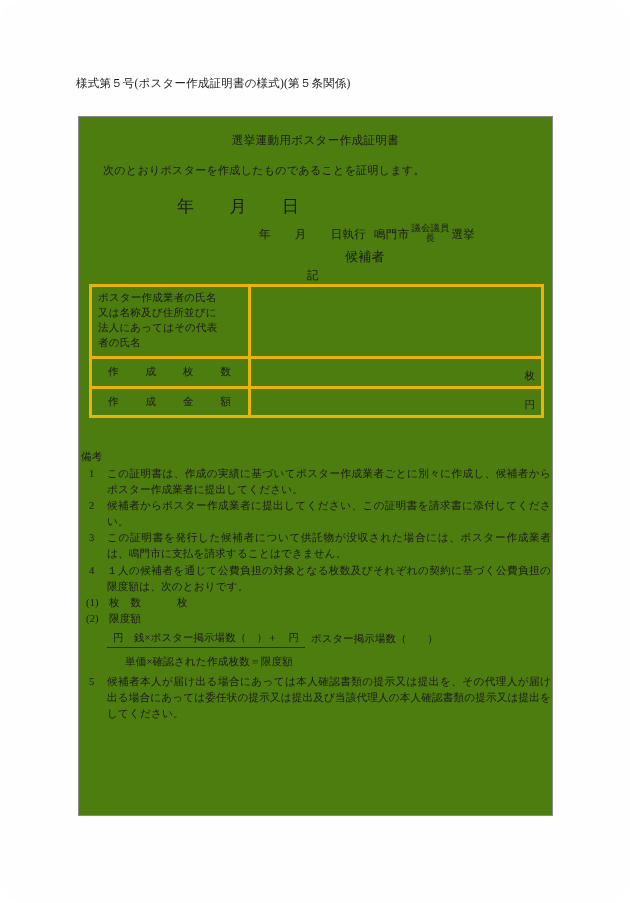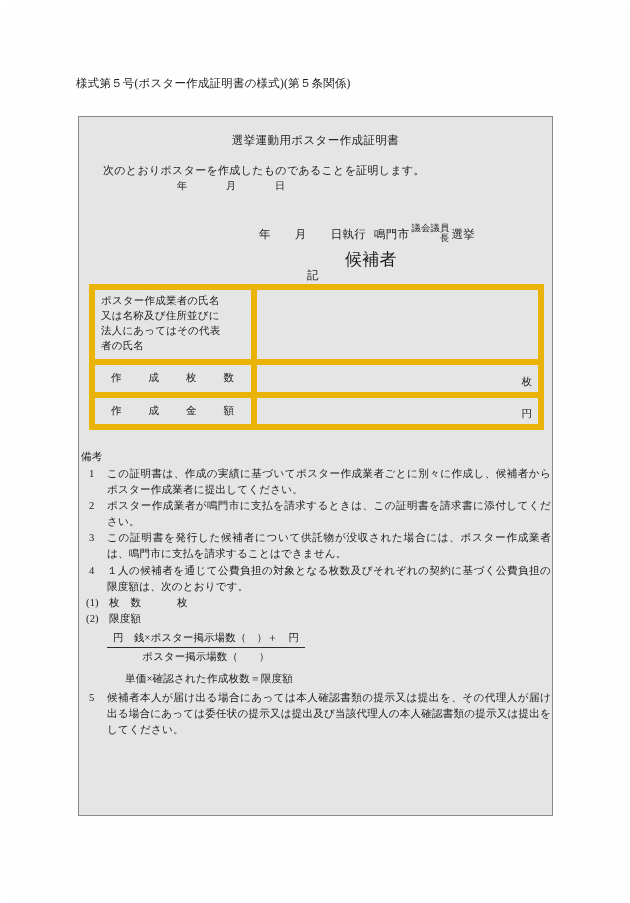--- a/index.html
+++ b/index.html
@@ -35,21 +35,21 @@
 
   
   .frame {
     position: absolute;
     left: 78px;
     top: 116px;
     width: 475px;
     height: 700px;
     border: 1px solid #8a8a8a;
     box-sizing: border-box;
-    background: #e5e5e5;
+    background: #4d7c0f;
   }
 
   .cert-title {
     position: absolute;
     left: 0;
     right: 0;
     top: 16px;
     text-align: center;
     font-size: 11.5px;
     letter-spacing: 0.4px;
@@ -60,57 +60,56 @@
     left: 24px;
     top: 46px;
     font-size: 11px;
     letter-spacing: 0.3px;
     white-space: nowrap;
   }
 
   .date-line-1 {
     position: absolute;
     left: 98px;
-    top: 62px;
-    font-size: 10px;
-    white-space: nowrap;
-    letter-spacing: 0.3px;
-    font-family: Liberation Mono, monospace;
+    top: 78px;
+    font-size: 17px;
+    white-space: nowrap;
+    letter-spacing: 0.3px;
   }
 
   
   .exec-line {
     position: absolute;
     left: 180px;
     top: 108px;
     font-size: 11.5px;
     white-space: nowrap;
     display: flex;
     align-items: center;
     letter-spacing: 0.3px;
   }
   .exec-line .seg { display: inline-block; }
   .stacked {
     display: inline-flex;
     flex-direction: column;
-    align-items: flex-end;
+    align-items: center;
     line-height: 1.04;
     font-size: 9.2px;
     margin: 0 2px;
     position: relative;
     top: -1px;
   }
   .stacked .s-top { white-space: nowrap; }
   .stacked .s-bot { white-space: nowrap; }
 
   .candidate-line {
     position: absolute;
     left: 266px;
     top: 131px;
-    font-size: 17px;
+    font-size: 13px;
     letter-spacing: 0.3px;
     white-space: nowrap;
   }
 
   .ki-line {
     position: absolute;
     left: 228px;
     top: 151px;
     font-size: 11.5px;
     letter-spacing: 0.3px;
@@ -120,21 +119,21 @@
   .tbl {
     position: absolute;
     left: 10px;
     top: 167px;
     width: 455px;
     border-collapse: collapse;
     table-layout: fixed;
     font-size: 10.5px;
   }
   .tbl td {
-    border: 6px solid #eab308;
+    border: 3px solid #eab308;
     padding: 0;
     vertical-align: top;
   }
   .tbl td.label {
     width: 145px;
     padding: 4px 5px 5px 6px;
     line-height: 1.42;
     letter-spacing: 0.2px;
   }
   .tbl td.label.center-v {
@@ -206,21 +205,21 @@
 
   
   .formula {
     display: flex;
     align-items: center;
     margin: 3px 0 2px 26px;
     font-size: 10.4px;
   }
   .frac {
     display: inline-flex;
-    flex-direction: column;
+    flex-direction: row;
     text-align: center;
   }
   .frac .num-part {
     padding: 0 6px 1px 6px;
     border-bottom: 1px solid #2a2a2a;
     white-space: nowrap;
   }
   .frac .den-part {
     padding: 1px 6px 0 6px;
     white-space: nowrap;
@@ -326,21 +325,21 @@
 
       <div class="remarks-head">備考</div>
 
       <div class="item">
         <span class="num">1</span>
         <span class="txt">この証明書は、作成の実績に基づいてポスター作成業者ごとに別々に作成し、候補者からポスター作成業者に提出してください。</span>
       </div>
 
       <div class="item">
         <span class="num">2</span>
-        <span class="txt">ポスター作成業者が鳴門市に支払を請求するときは、この証明書を請求書に添付してください。</span>
+        <span class="txt">候補者からポスター作成業者に提出してください、この証明書を請求書に添付してください。</span>
       </div>
 
       <div class="item">
         <span class="num">3</span>
         <span class="txt">この証明書を発行した候補者について供託物が没収された場合には、ポスター作成業者は、鳴門市に支払を請求することはできません。</span>
       </div>
 
       <div class="item">
         <span class="num">4</span>
         <span class="txt">１人の候補者を通じて公費負担の対象となる枚数及びそれぞれの契約に基づく公費負担の限度額は、次のとおりです。</span>

